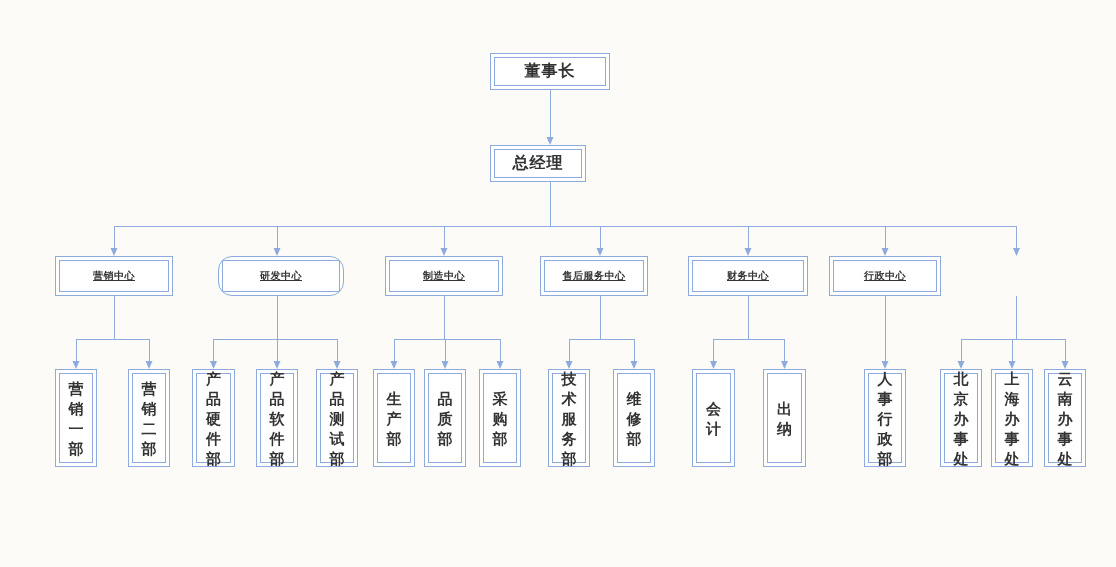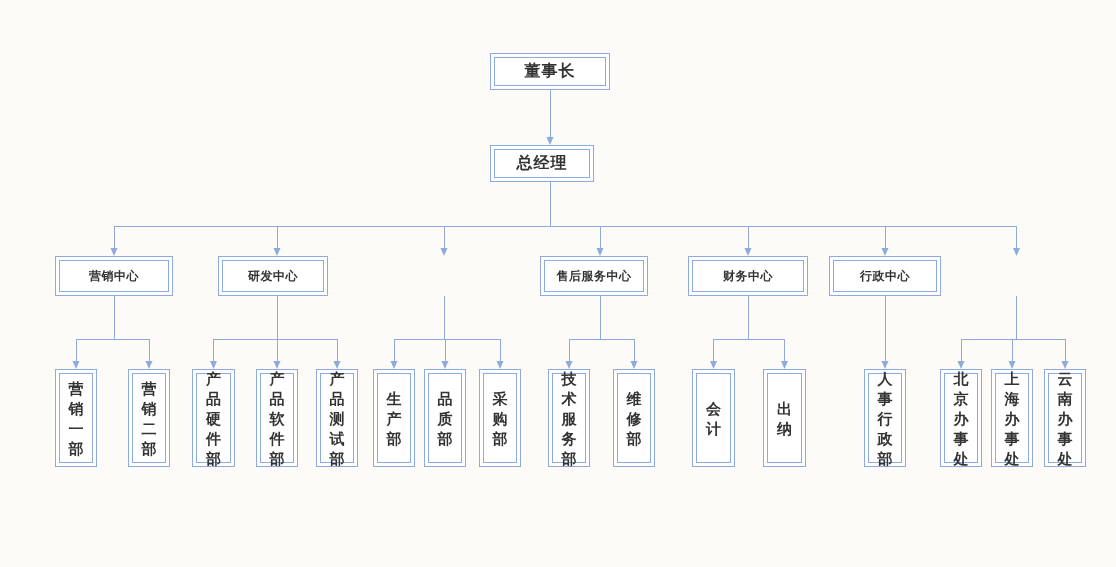--- a/index.html
+++ b/index.html
@@ -39,21 +39,21 @@
     display:flex;
     align-items:center;
     justify-content:center;
   }
   .node .label{
     color:var(--txt);
     font-weight:bold;
     white-space:nowrap;
   }
   .node.top .label{font-size:16px;letter-spacing:1px;}
-  .node.h .label{font-size:12px;letter-spacing:0.5px;}
+  .node.h .label{font-size:10px;letter-spacing:0.5px;text-decoration:underline;}
   .node.v .label{
     font-size:15px;
     display:flex;
     flex-direction:column;
     align-items:center;
     justify-content:center;
     gap:5px;
     height:100%;
     letter-spacing:0;
     line-height:1;
@@ -127,34 +127,39 @@
       <line x1="1065" y1="339" x2="1065" y2="362" stroke="#8faadc" stroke-width="1" shape-rendering="crispEdges"></line>
       <path d="M 1065 369 L 1061.5 361 L 1068.5 361 Z" fill="#8faadc"></path>
     </svg>
 
   <div class="node top" id="n-chairman" style="left:490px;top:53px;width:120px;height:37px;">
     <div class="inner">
       <span class="label">董事长</span>
     </div>
   </div>
 
-  <div class="node top" id="n-gm" style="left:490px;top:145px;width:104px;height:37px;">
+  <div class="node top" id="n-gm" style="left:490px;top:145px;width:96px;height:37px;">
     <div class="inner">
       <span class="label">总经理</span>
     </div>
   </div>
 
   <div class="node h" id="n-c1" style="left:55px;top:256px;width:118px;height:40px;">
     <div class="inner">
       <span class="label">营销中心</span>
     </div>
   </div>
-  <div class="node h" id="n-c2" style="left:218px;top:256px;width:110px;height:40px;">
+  <div class="node h" id="n-c2" style="left:218px;top:256px;width:126px;height:40px;border-radius:14px;">
     <div class="inner">
       <span class="label">研发中心</span>
+    </div>
+  </div>
+  <div class="node h" id="n-c3" style="left:385px;top:256px;width:118px;height:40px;">
+    <div class="inner">
+      <span class="label">制造中心</span>
     </div>
   </div>
   <div class="node h" id="n-c4" style="left:540px;top:256px;width:108px;height:40px;">
     <div class="inner">
       <span class="label">售后服务中心</span>
     </div>
   </div>
   <div class="node h" id="n-c5" style="left:688px;top:256px;width:120px;height:40px;">
     <div class="inner">
       <span class="label">财务中心</span>

